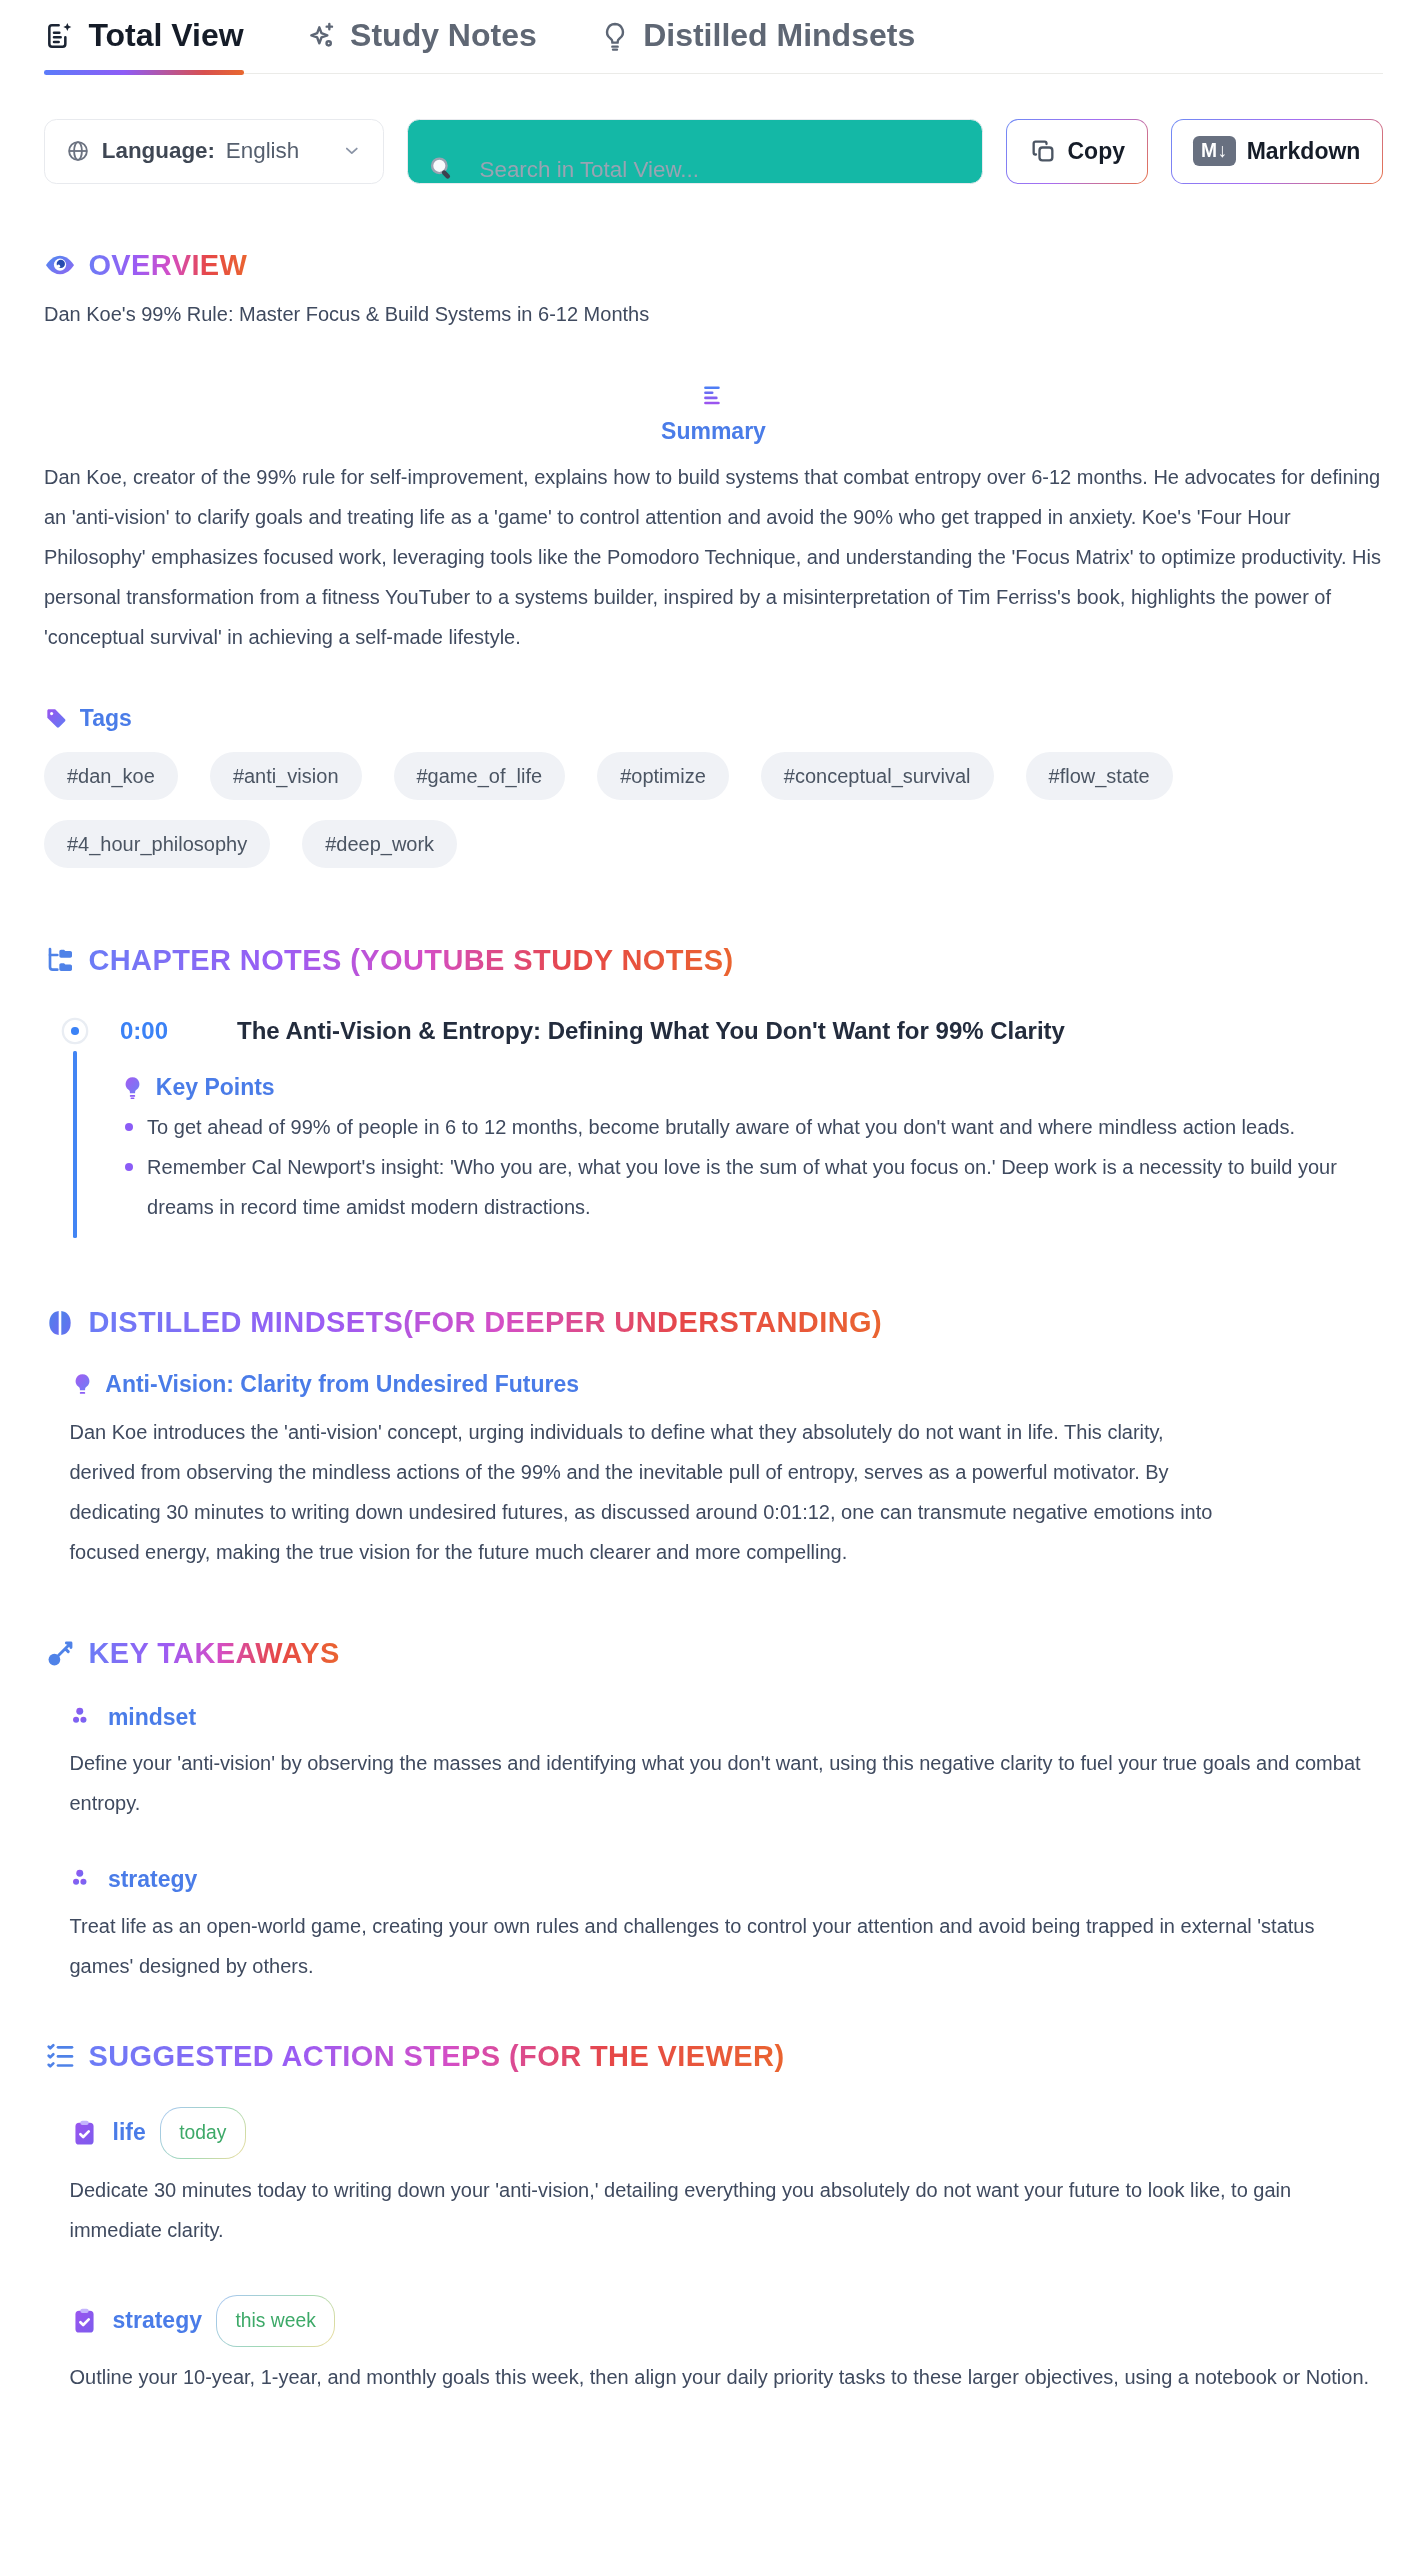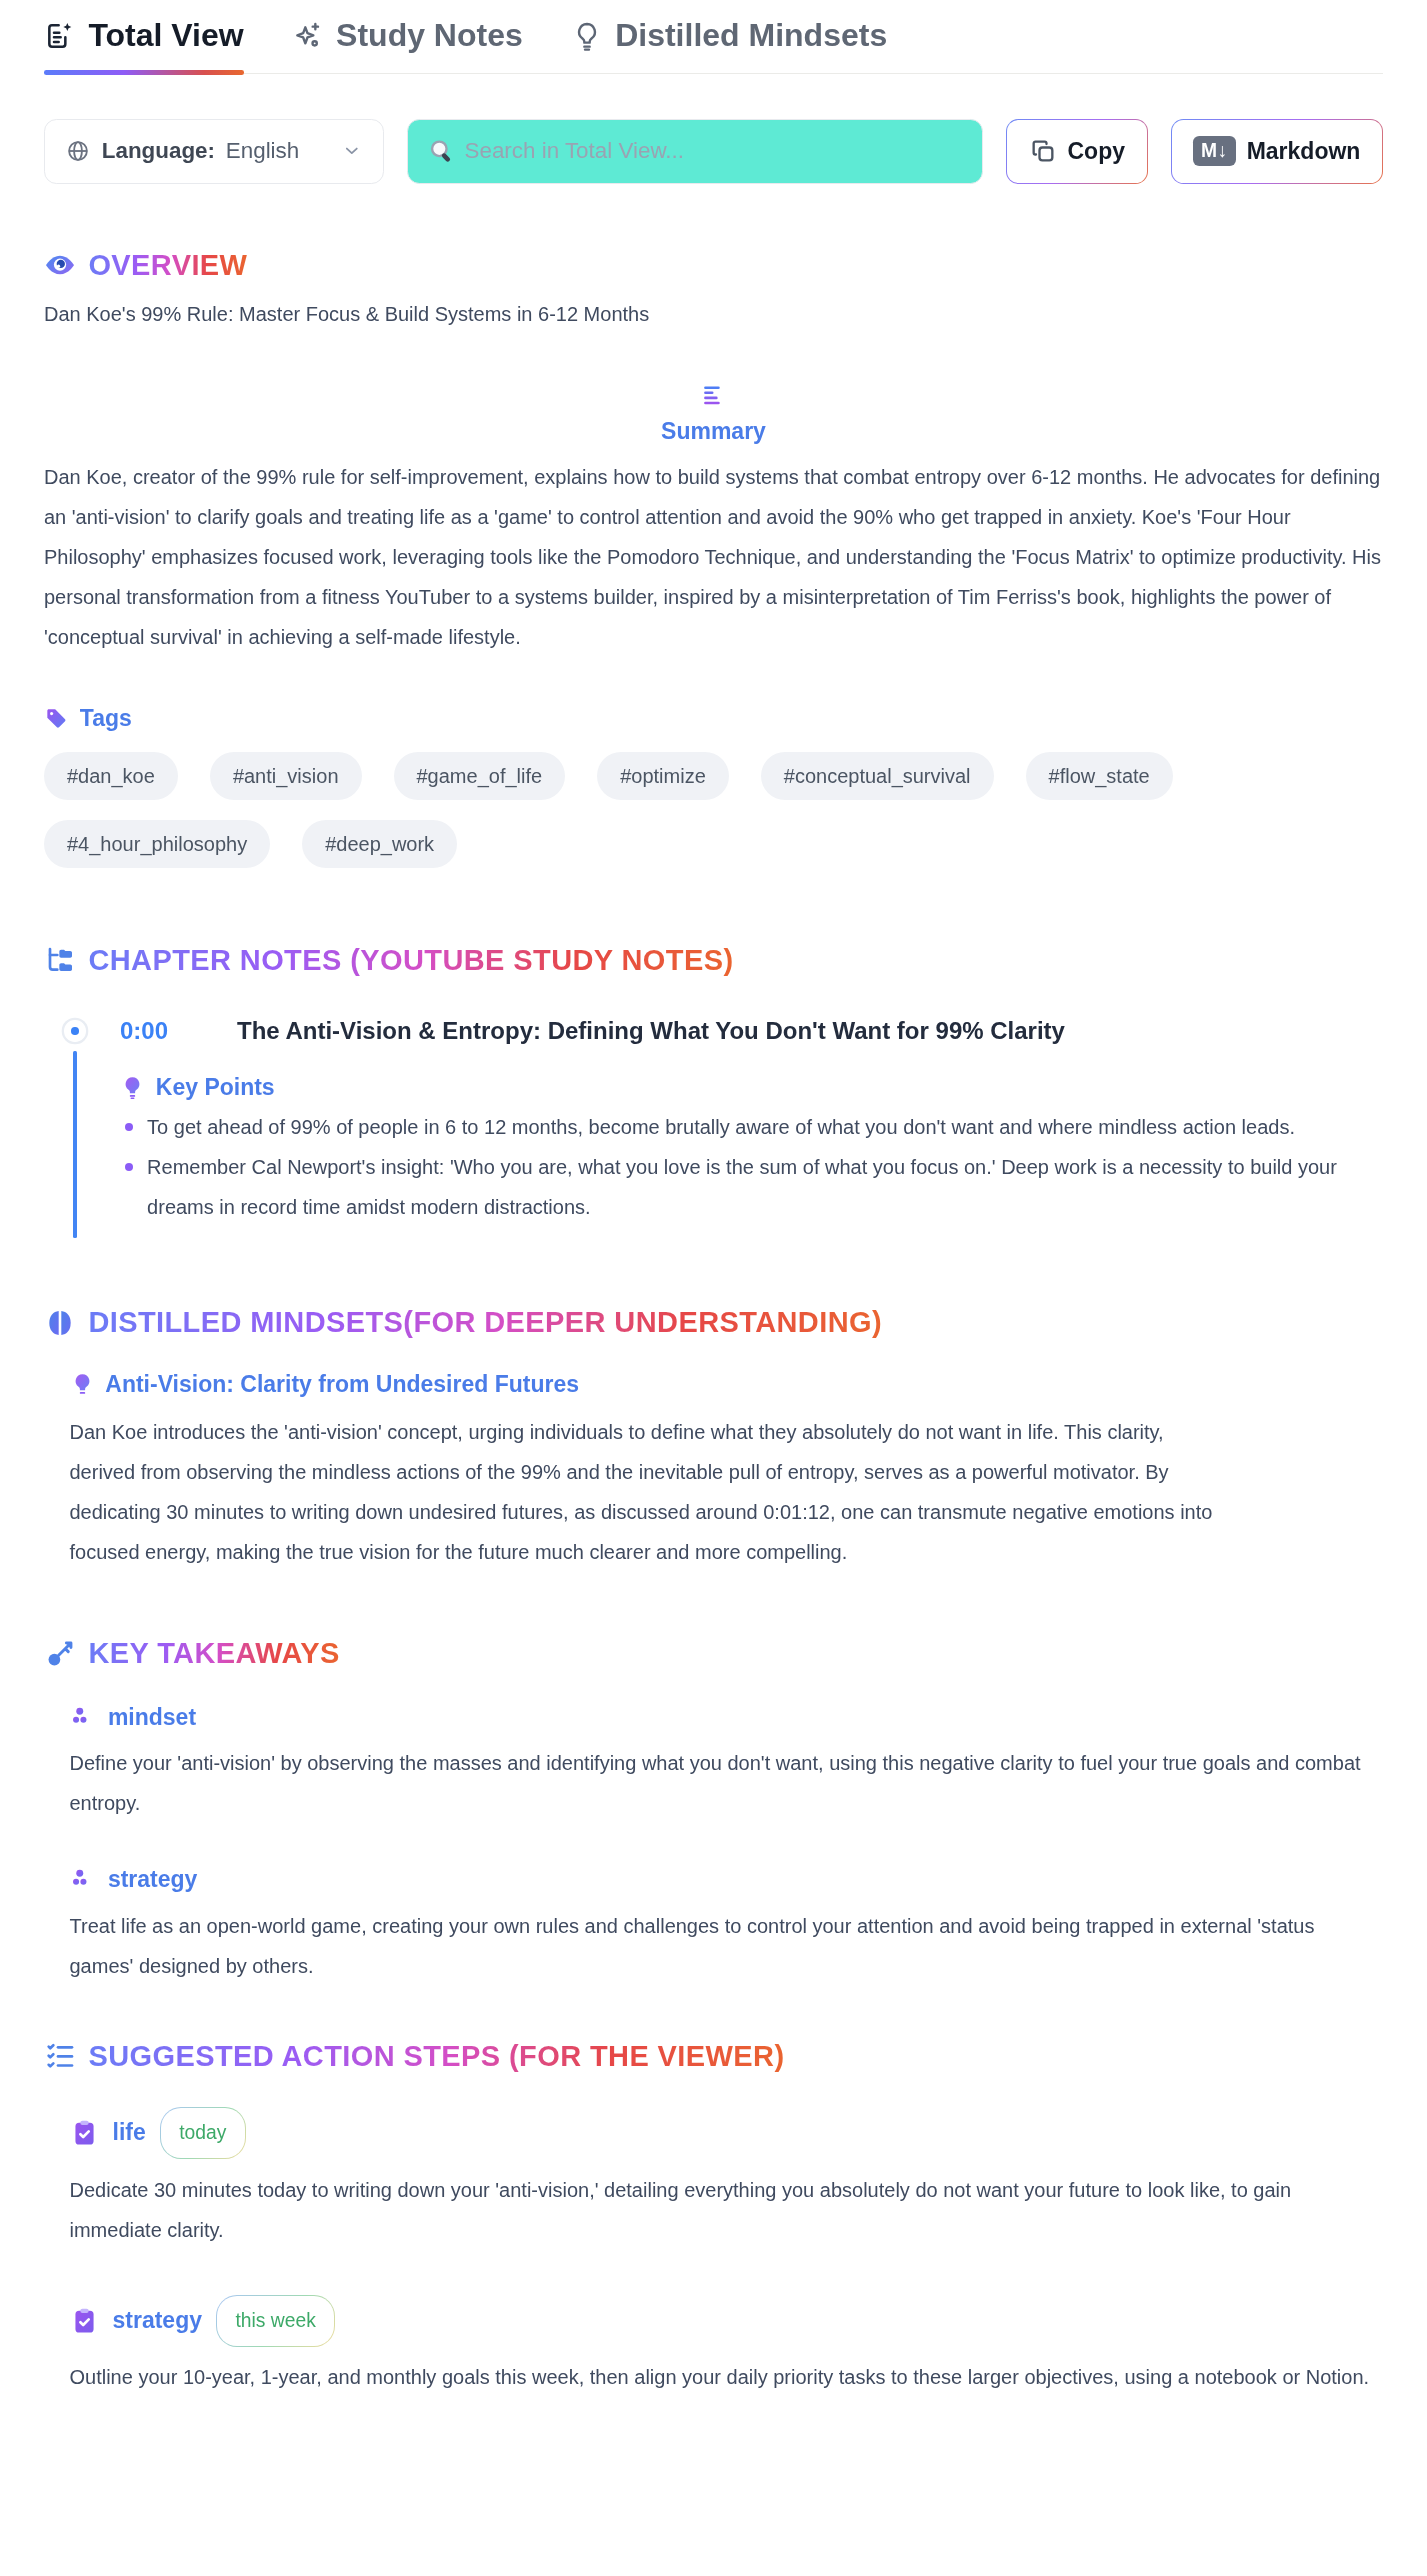--- a/index.html
+++ b/index.html
@@ -1,37 +1,37 @@
 <!DOCTYPE html>
 <html style="font-size:12.4px"><head>
 <meta charset="utf-8">
 <style>
   * { margin:0; padding:0; box-sizing:border-box; }
   body { background:#ffffff; font-family:"Liberation Sans", sans-serif; }
   .page { width:1427px; height:2576px; background:#fff; padding:17px 44px 0 44px; overflow:hidden; position:relative; }
 
   
-  .tabs { display:flex; gap:48px; border-bottom:1.5px solid #ebebe8; }
+  .tabs { display:flex; gap:62px; border-bottom:1.5px solid #ebebe8; }
   .tab { display:inline-flex; align-items:center; gap:12.4px; padding-bottom:18.5px; position:relative; cursor:pointer; }
   .tab .tab-label { font-size:32px; font-weight:700; color:#5f6774; }
   .tab.active .tab-label { color:#151c28; }
   .tab svg { width:32px; height:32px; }
   .tab.active::after { content:""; position:absolute; left:0; right:0; bottom:-2.3px; height:4.6px; border-radius:2.3px;
     background:linear-gradient(90deg,#5b7cfa,#8e5cf6 40%,#d8504f 80%,#e8682f); }
 
   
   .toolbar { display:flex; align-items:center; gap:23px; margin-top:45px; }
   .lang-select { display:flex; align-items:center; gap:10.8px; width:340px; height:65px; padding:0 20px;
     border:1.5px solid #e8eaee; border-radius:12.4px; background:#fff; cursor:pointer; }
   .lang-select svg.globe { width:26px; height:26px; }
   .lang-label { font-size:22.4px; font-weight:700; color:#3f4754; }
   .lang-value { font-size:22.4px; color:#555f6e; }
   .lang-select .chev { margin-left:auto; width:21.6px; height:21.6px; }
-  .search-box { flex:1; display:flex; align-items:center; gap:9px; height:65px; padding:0 18.5px;
-    border:1.5px solid #e8eaee; border-radius:12.4px; background:#5eead4; }
+  .search-box { flex:1; display:flex; align-items:flex-end; gap:24px; height:65px; padding:0 18.5px;
+    border:1.5px solid #e8eaee; border-radius:12.4px; background:#14b8a6; }
   .search-box svg { width:29px; height:29px; flex-shrink:0; }
   .search-box input { border:none; outline:none; flex:1; font-size:22.4px; color:#3f4754; font-family:inherit; background:transparent; }
   .search-box input::placeholder { color:#9aa3b2; }
   .grad-btn { display:inline-flex; align-items:center; gap:10.8px; height:65px; padding:0 21.6px; border-radius:12.4px;
     border:1.5px solid transparent; cursor:pointer; font-family:inherit;
     background:linear-gradient(#fff,#fff) padding-box, linear-gradient(130deg,#6e8bf5,#a76df2 50%,#e8734a) border-box; }
   .grad-btn .btn-label { font-size:23px; font-weight:700; color:#151c28; }
   .grad-btn svg { width:28px; height:28px; }
   .md-badge { background:#687080; color:#fff; border-radius:6.2px; padding:3.9px 7.7px; font-weight:700; font-size:19.3px; letter-spacing:0.8px; }
 

